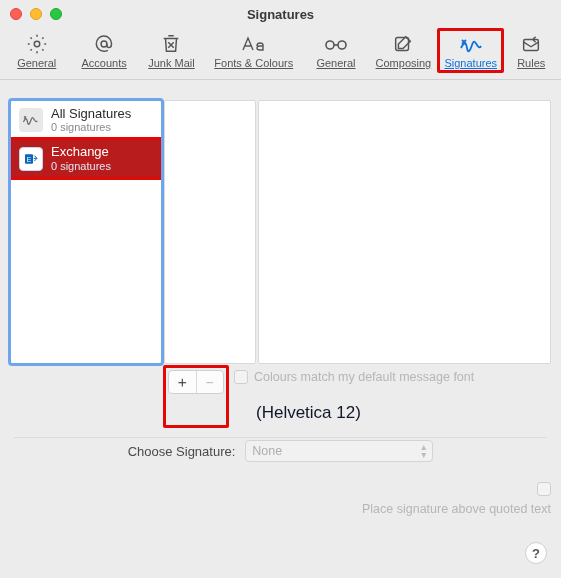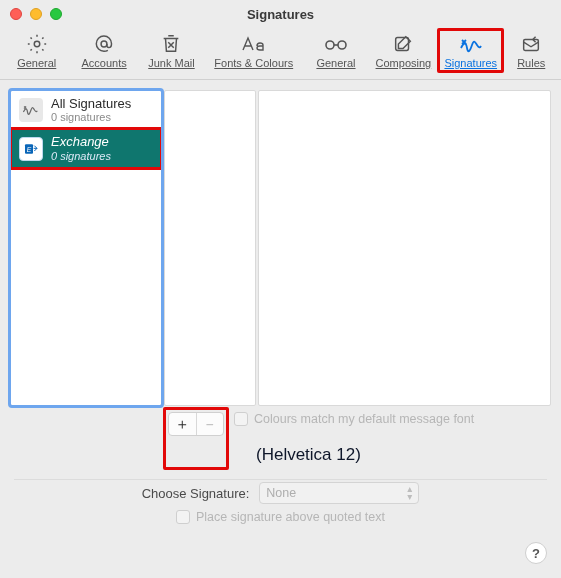--- a/index.html
+++ b/index.html
@@ -82,21 +82,22 @@
     pointer-events: none;
   }
   .content {
     flex: 1;
     padding: 10px 10px 4px 10px;
     position: relative;
   }
   .panels {
     display: flex;
     gap: 2px;
-    height: 316px;
+    height: 264px;
+    margin-top: 10px;
   }
   .leftpane {
     width: 152px;
     background: #fff;
     border: 1px solid #d9d9d9;
     border-radius: 2px;
     outline: 3px solid #6ea6ee;
     outline-offset: -1px;
     overflow: hidden;
   }
@@ -111,25 +112,24 @@
     border-radius: 4px;
     display: flex; align-items: center; justify-content: center;
     font-size: 13px;
   }
   .acct .aicon.all { background: #e8e8e8; color: #6b6b6b; }
   .acct .aicon.ex { background: #fff; color: #0a66b8; border: .5px solid #bcd8ef; }
   .acct .atxt { display: flex; flex-direction: column; line-height: 1.1; }
   .acct .aname { font-size: 13px; }
   .acct .asub { font-size: 11px; color: #8a8a8a; }
   .acct.selected {
-    background: #0f766e;
+    background: #b91c1c;
     color: #fff;
     outline: 3px solid #e20808;
     outline-offset: -1px;
-    font-style: italic;
   }
   .acct.selected .asub { color: #dce8f7; }
   .acct.selected .aicon.ex { background: #fff; color: #0a66b8; }
   .midpane {
     flex: 0 0 92px;
     background: #fff;
     border: 1px solid #d9d9d9;
     border-radius: 2px;
   }
   .rightpane {
@@ -200,41 +200,42 @@
   .choose {
     display: flex;
     align-items: center;
     justify-content: center;
     gap: 10px;
     margin-top: 2px;
     font-size: 13px;
   }
   .choose .lbl { color: #4a4a4a; }
   .select {
-    width: 160px;
+    width: 188px;
     height: 22px;
     background: #f1f1f1;
     border: 1px solid #d4d4d4;
     border-radius: 4px;
     display: flex;
     align-items: center;
     padding: 0 6px;
     color: #aeaeae;
     font-size: 12.5px;
     justify-content: space-between;
   }
   .select .up-down { color: #bdbdbd; font-size: 10px; line-height: 8px; }
   .placecheck {
     display: flex;
     justify-content: center;
-    align-items: flex-start;
+    align-items: flex-end;
     gap: 6px;
-    margin-top: 6px;
+    margin-top: 20px;
     color: #b6b6b6;
     font-size: 12.5px;
+    flex-direction: column;
   }
   .helpbtn {
     position: absolute;
     right: 14px;
     bottom: 14px;
     width: 22px; height: 22px;
     border-radius: 50%;
     background: #fff;
     border: 1px solid #cfcfcf;
     display: flex; align-items: center; justify-content: center;

